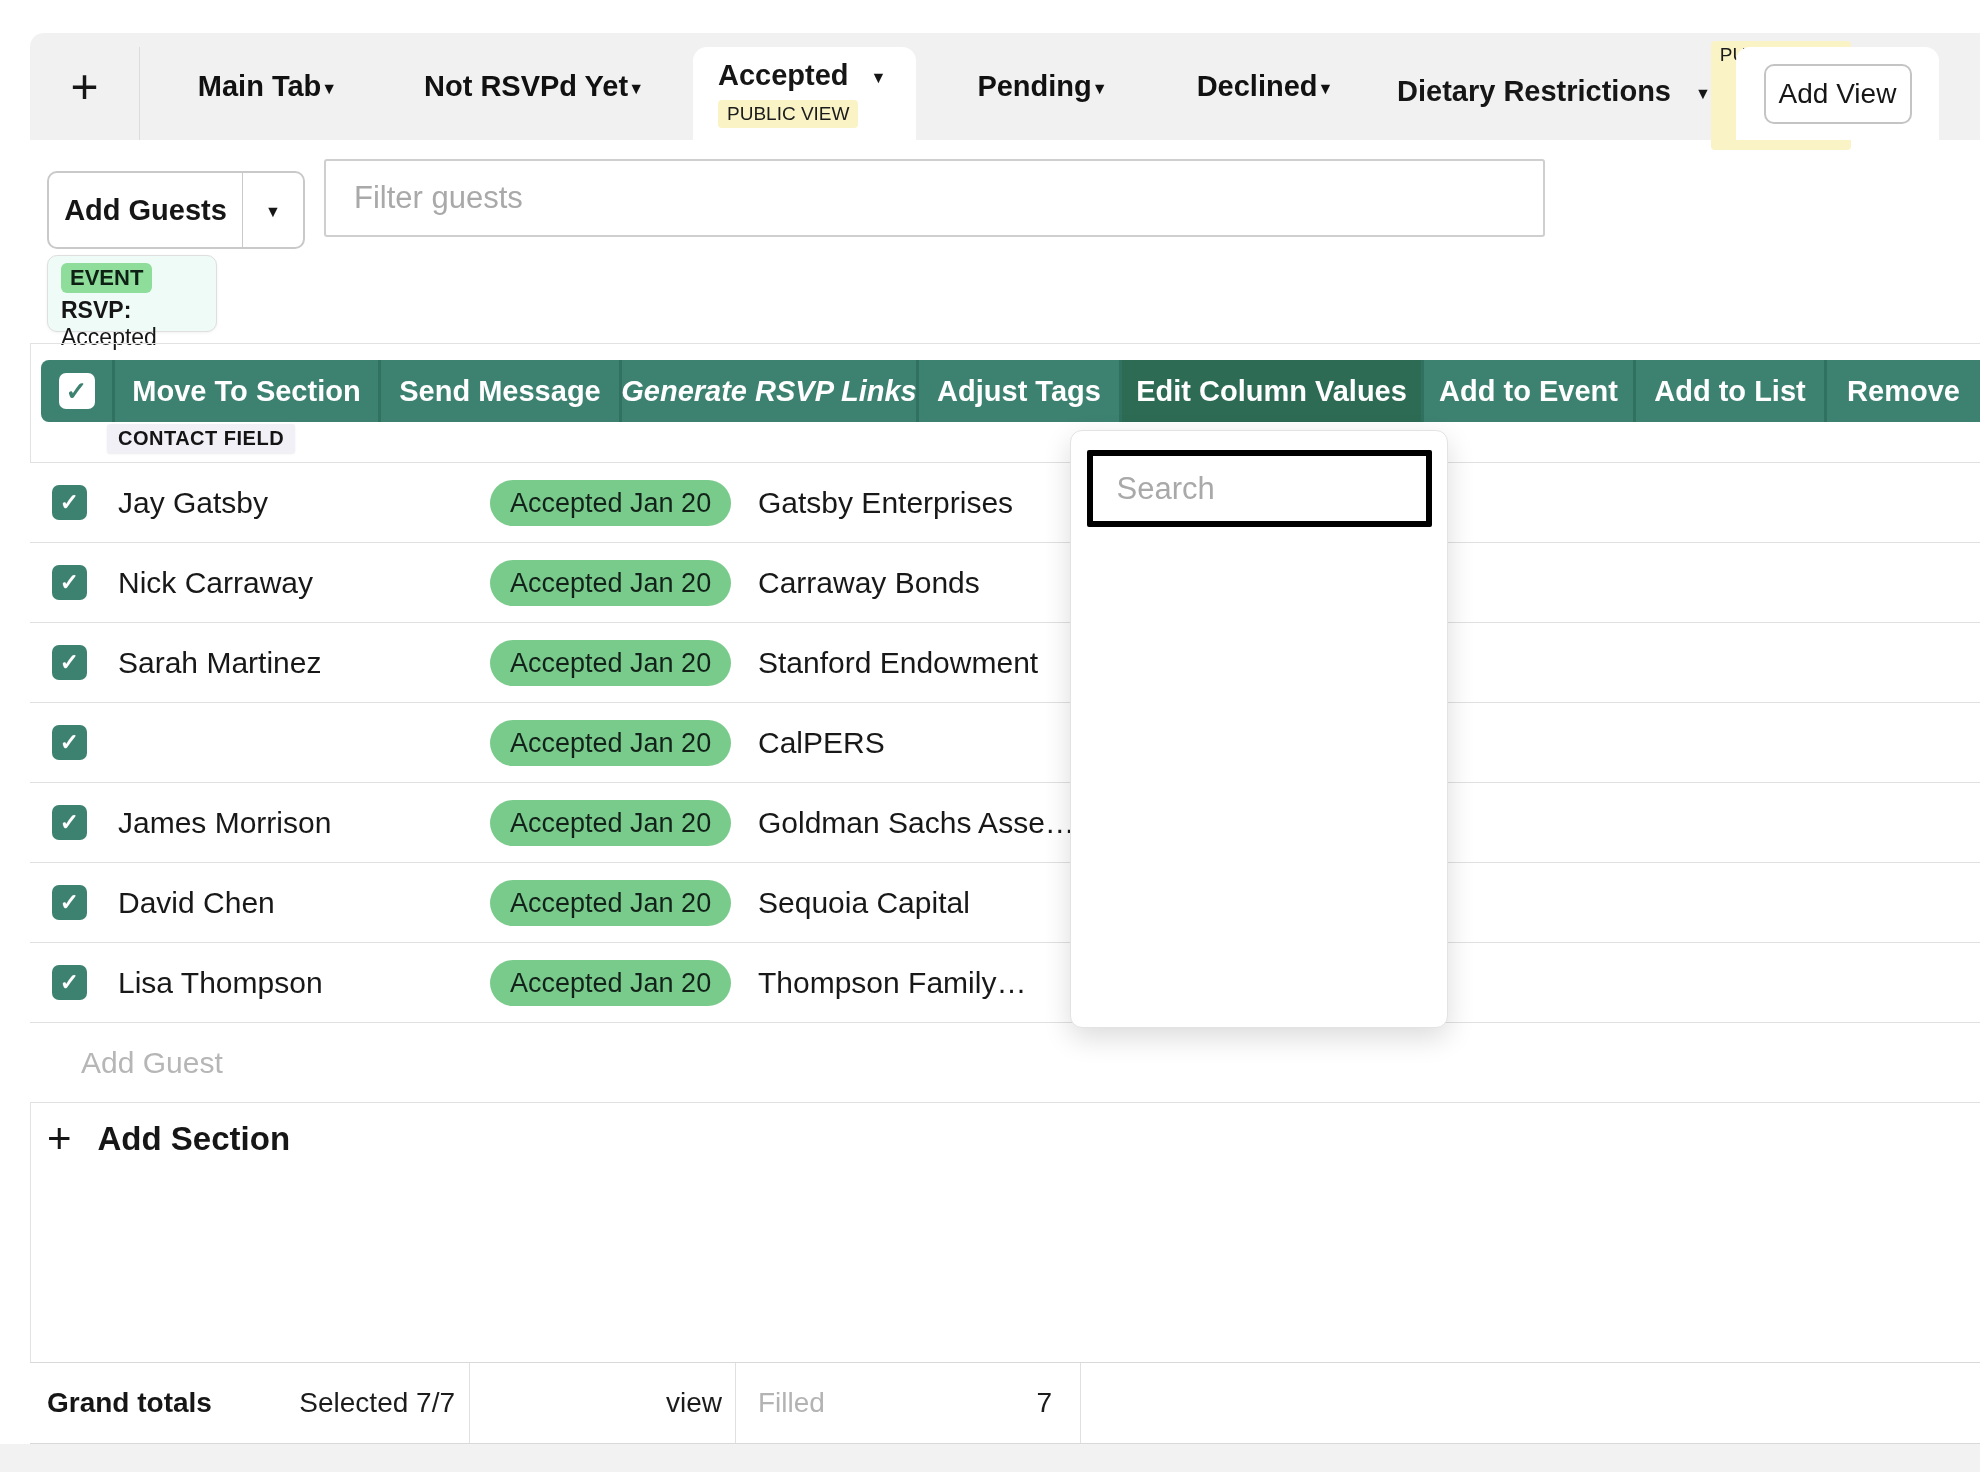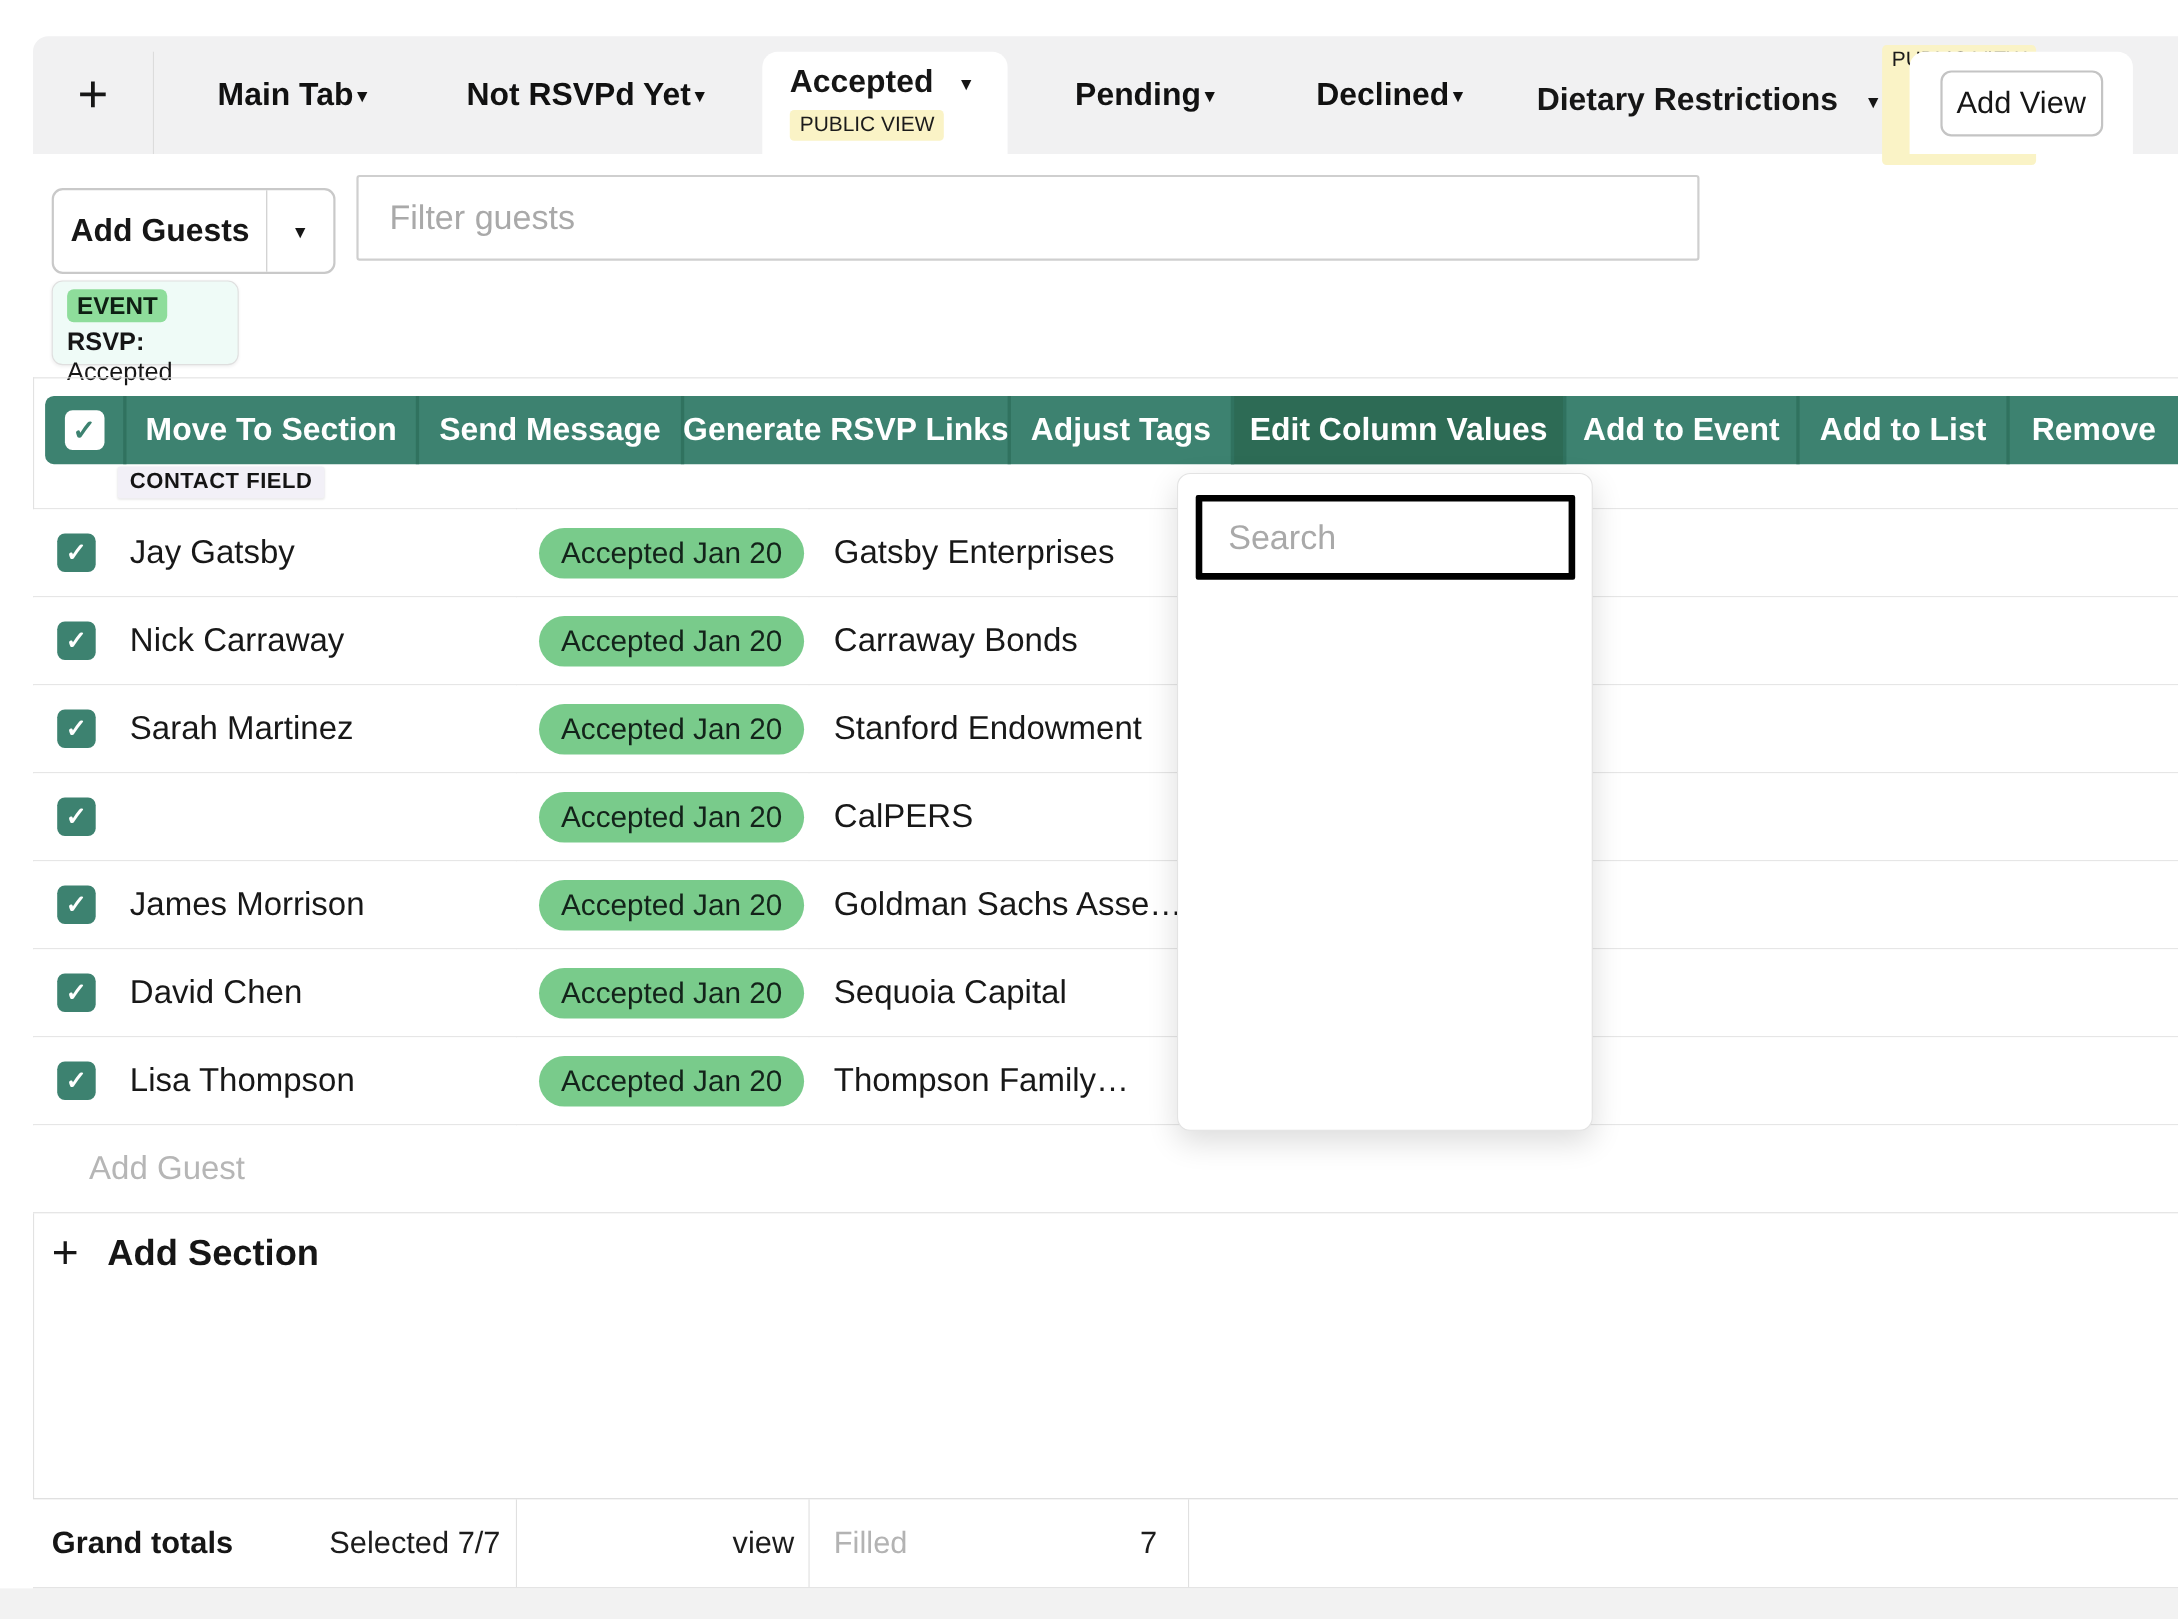--- a/index.html
+++ b/index.html
@@ -190,21 +190,21 @@
   <div class="vdiv" style="left:735px; top:462px; height:560px;"></div>
 
   <div class="toolbar">
     <div class="tb-cb">
       <div class="box">
           <span>✓</span>
         </div>
     </div>
     <div class="tb-btn" style="width:266px;">Move To Section</div>
     <div class="tb-btn" style="width:241px;">Send Message</div>
-    <div class="tb-btn" style="width:297px;">Generate RSVP Links</div>
+    <div class="tb-btn" style="width:297px;font-style:italic;">Generate RSVP Links</div>
     <div class="tb-btn" style="width:203px;">Adjust Tags</div>
     <div class="tb-btn active" style="width:302px;">Edit Column Values</div>
     <div class="tb-btn" style="width:212px;">Add to Event</div>
     <div class="tb-btn" style="width:191px;">Add to List</div>
     <div class="tb-btn" style="flex:1;">Remove</div>
   </div>
 
   <div class="contact-field">CONTACT FIELD</div>
 
   <div class="rows">

